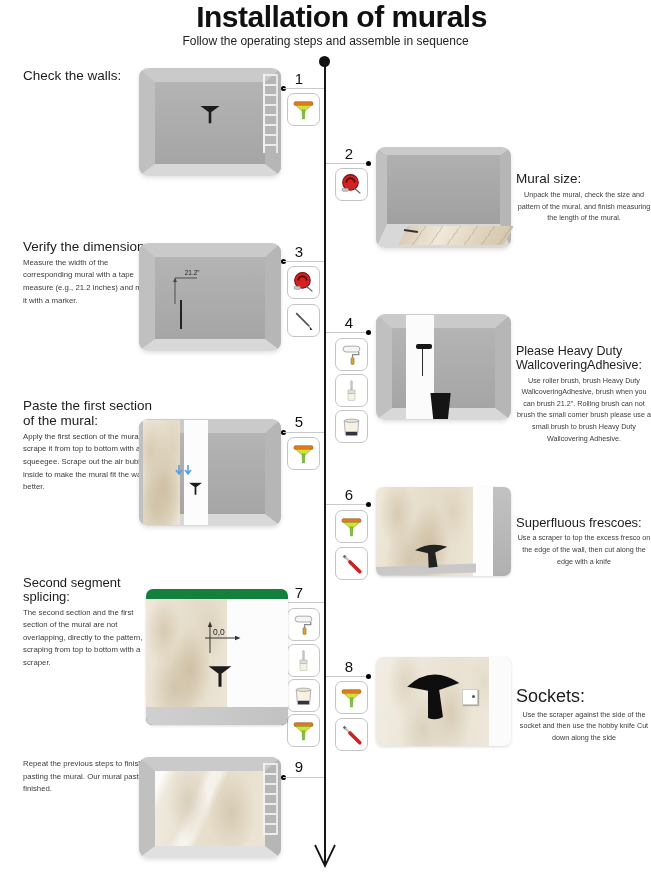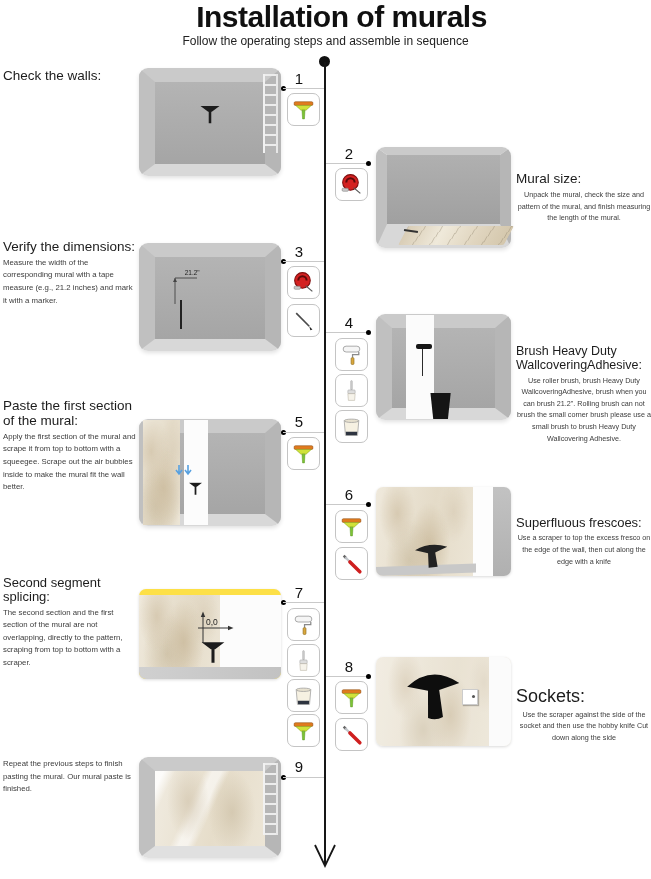--- a/index.html
+++ b/index.html
@@ -9,21 +9,21 @@
   .title{position:absolute;top:0;left:16px;width:100%;text-align:center;
          font-size:30px;font-weight:700;color:#101010;letter-spacing:-.5px;}
   .subtitle{position:absolute;top:34px;left:0;width:100%;text-align:center;
             font-size:12px;color:#222;}
   
   .tl-line{position:absolute;left:324px;top:62px;width:2px;height:802px;background:#161616;}
   .tl-dot{position:absolute;left:319px;top:56px;width:11px;height:11px;border-radius:50%;background:#111;}
   .tl-arrow{position:absolute;left:312px;top:843px;width:26px;height:26px;}
   
   .tblock{position:absolute;}
-  .tleft{width:134px;}
+  .tleft{width:134px;margin-left:20px;}
   .tright{width:136px;}
   .stitle{margin:0 0 2px 0;font-size:13.5px;font-weight:500;color:#1c1c1c;line-height:1.1;}
   .tright .stitle{font-size:12.5px;margin-top:28px;}
   .sbody{margin:2px 0 0 0;font-size:7.8px;line-height:1.62;color:#3c3c3c;}
   .tright .sbody{font-size:7.2px;text-align:center;}
   
   .conn{position:absolute;height:1px;background:#c9c9c9;}
   .dot{position:absolute;width:5px;height:5px;border-radius:50%;background:#000;}
   .num{position:absolute;width:28px;text-align:center;font-size:15px;color:#111;}
   .ibox{position:absolute;width:33px;height:33px;box-sizing:border-box;border:1px solid #c4c4c4;
@@ -239,21 +239,21 @@
       </div>
     <figure class="room" style="left:376px;top:314px;width:135px;height:106px">
       <div class="inner">
         <div class="glue"></div>
         <div class="rollbar"></div>
         <div class="rollhandle"></div>
         <div class="bucket"></div>
       </div>
     </figure>
     <div class="tblock tright" style="left:516px;top:317px">
-      <h3 class="stitle">Brush Heavy Duty WallcoveringAdhesive:</h3>
+      <h3 class="stitle">Please Heavy Duty WallcoveringAdhesive:</h3>
       <p class="sbody">Use roller brush, brush Heavy Duty WallcoveringAdhesive, brush when you can brush 21.2". Rolling brush can not brush the small corner brush please use a small brush to brush Heavy Duty Wallcovering Adhesive.</p>
     </div>
   </section>
 
   <section>
     <div class="tblock tleft" style="left:3px;top:399px">
       <h3 class="stitle">Paste the first section of the mural:</h3>
       <p class="sbody">Apply the first section of the mural and scrape it from top to bottom with a squeegee. Scrape out the air bubbles inside to make the mural fit the wall better.</p>
     </div>
     <span class="dot" style="left:281px;top:430px"></span>
@@ -328,21 +328,21 @@
     <div class="ibox" style="left:287px;top:679px">
         <svg class="ic">
           <use href="#i-bucket"></use>
         </svg>
       </div>
     <div class="ibox" style="left:287px;top:714px">
         <svg class="ic">
           <use href="#i-squeegee"></use>
         </svg>
       </div>
-    <figure class="flat" style="left:139px;top:589px;width:142px;height:90px;background:#fde047">
+    <figure class="flat" style="left:146px;top:589px;width:142px;height:136px;background:#15803d">
       <div class="layer" style="left:0;top:7%;bottom:13%;width:100%;background:#fcfcfc"></div>
       <div class="layer mural" style="left:0;top:7%;bottom:13%;width:57%"></div>
       <div class="layer" style="left:0;bottom:0;width:100%;height:13%;background:linear-gradient(90deg,#d0d0d0,#c2c2c2)"></div>
       <svg style="position:absolute;left:36%;top:22%;width:46px;height:40px" viewBox="0 0 46 40">
         <line x1="13" y1="34" x2="13" y2="6" stroke="#333" stroke-width="1"></line>
         <path d="M13 2.5 L10.8 8 L15.2 8 Z" fill="#333"></path>
         <line x1="8" y1="19" x2="40" y2="19" stroke="#333" stroke-width="1"></line>
         <path d="M43.5 19 L38 16.8 L38 21.2 Z" fill="#333"></path>
         <text x="16" y="16" font-size="8.5" fill="#1d1d1d">0,0</text>
       </svg>

